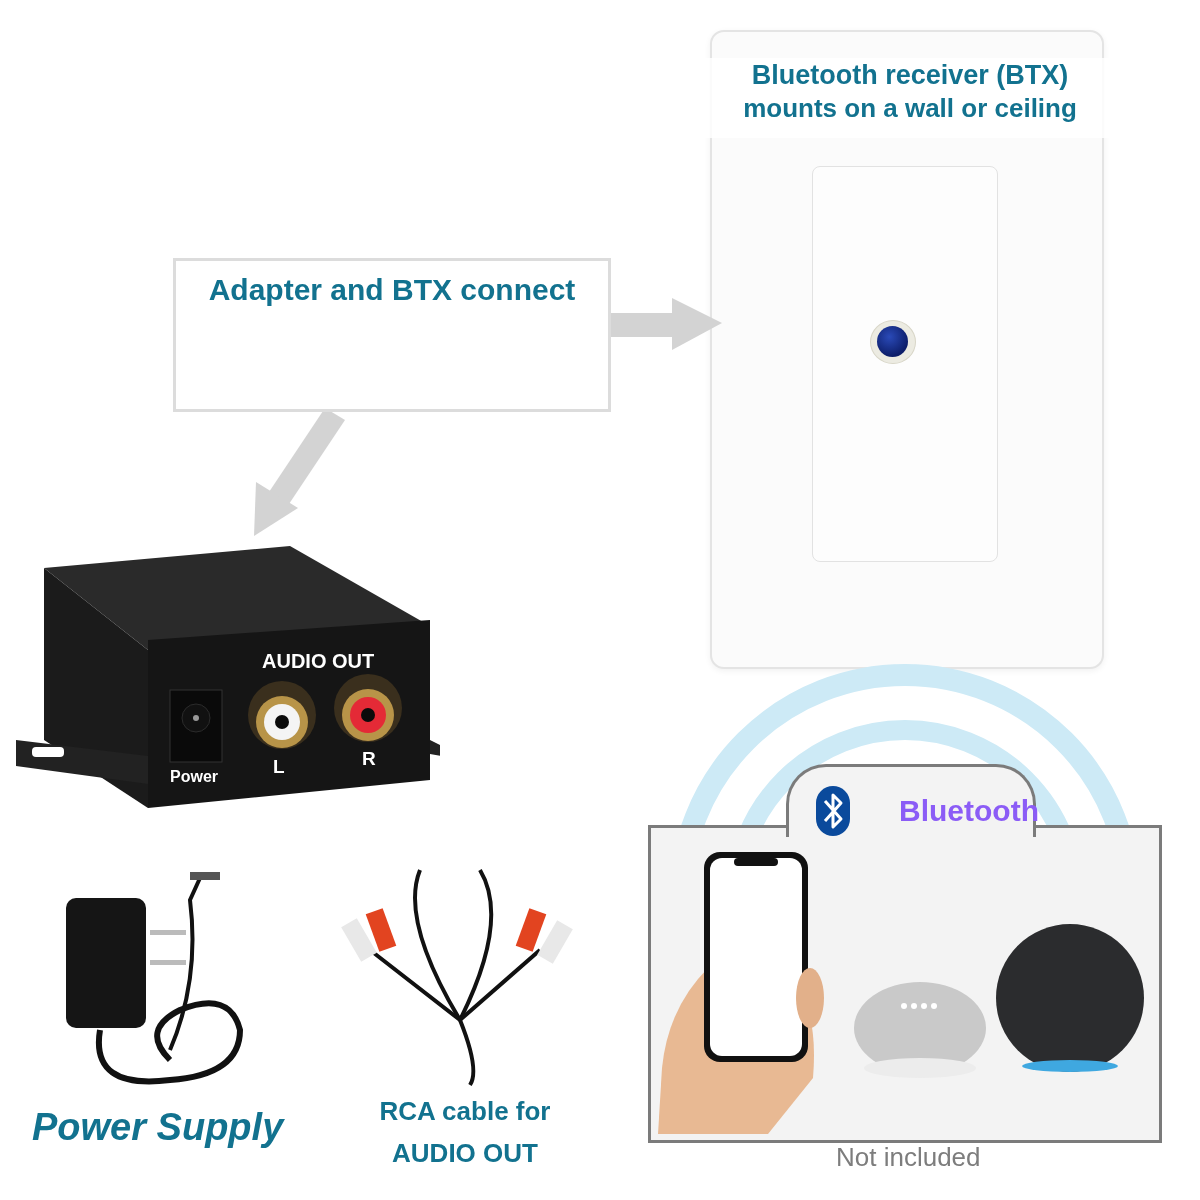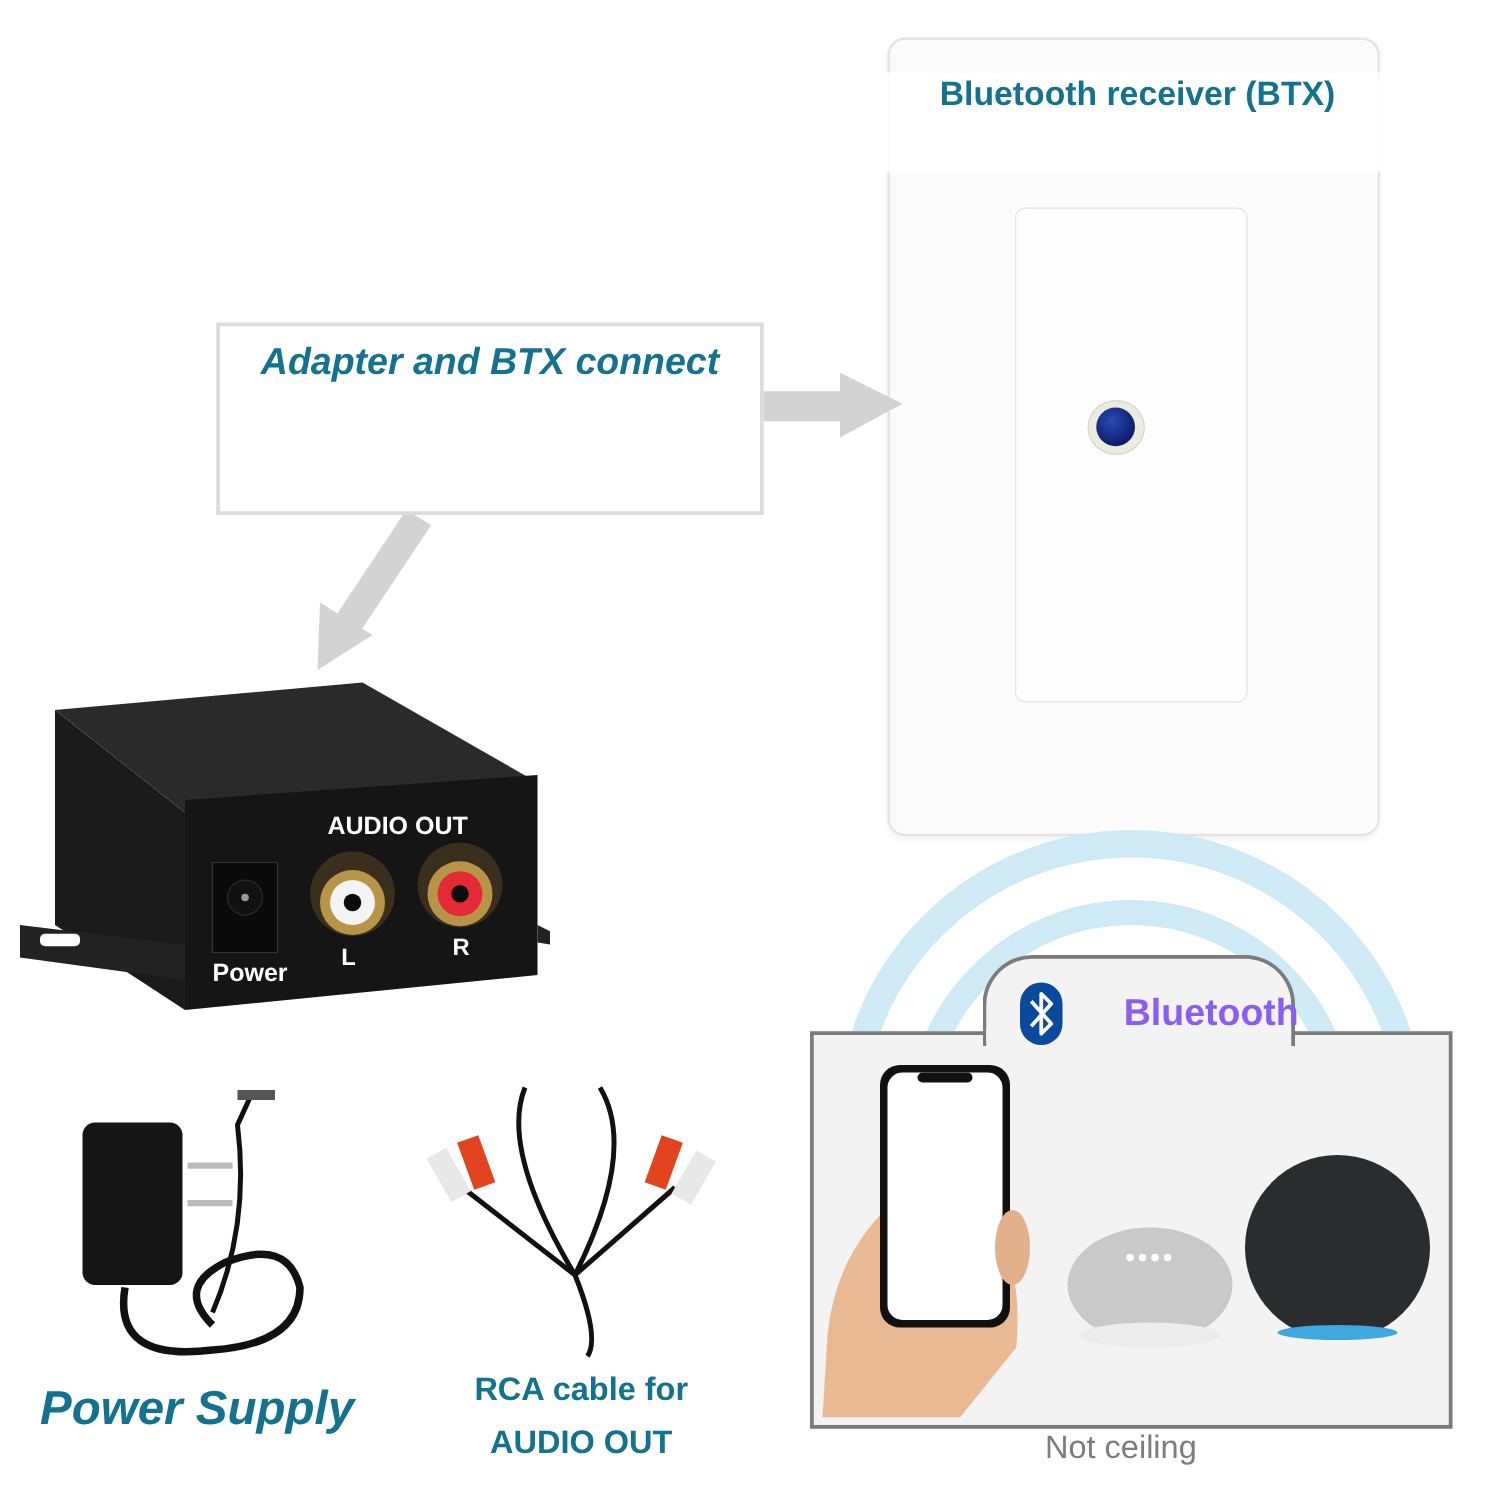--- a/index.html
+++ b/index.html
@@ -19,21 +19,21 @@
          background:radial-gradient(circle at 40% 35%, #2a4ab8, #0d1e6a 70%); }
   .title-band { left:680px; top:58px; width:460px; height:80px; background:rgba(255,255,255,0.85);
            text-align:center; }
   .title1 { font-size:27px; margin-top:2px; }
   .title2 { font-size:26px; margin-top:2px; }
 
   
   .callout { left:173px; top:258px; width:432px; height:148px; background:#fff;
              border:3px solid #dcdcdc; text-align:center; }
   .callout div { font-size:30px; line-height:42px; }
-  .callout .l1 { margin-top:8px;font-style:italic; }
+  .callout .l1 { margin-top:8px; }
 
   
   .arrow-svg { left:0; top:0; width:1200px; height:1200px; }
 
   
   .adapter-svg { left:10px; top:540px; width:430px; height:280px; }
 
   
   .waves { left:660px; top:600px; width:500px; height:300px; }
   .bt-box { left:648px; top:825px; width:508px; height:312px; background:#f3f3f3;
@@ -51,20 +51,21 @@
 </head>
 <body>
 
 <div class="abs plate"></div>
 <div class="abs plate-inner"></div>
 <div class="abs led-ring"></div>
 <div class="abs led"></div>
 
 <div class="abs title-band">
   <div class="title1 teal">Bluetooth receiver (BTX)</div>
+  <div class="title2 teal">mounts on a wall or ceiling</div>
 </div>
 
 <svg class="abs arrow-svg" viewBox="0 0 1200 1200">
   <g>
     <rect x="607" y="313" width="70" height="24" fill="#d3d3d3"></rect>
     <polygon points="672,298 722,323 672,350" fill="#d3d3d3"></polygon>
   </g>
   <g>
     <polygon points="325,408 345,420 285,510 265,498" fill="#d3d3d3"></polygon>
     <polygon points="254,536 256,482 298,508" fill="#d3d3d3"></polygon>
@@ -92,21 +93,21 @@
     <circle cx="272" cy="182" r="7" fill="#0b0b0b"></circle>
   </g>
   <g>
     <circle cx="358" cy="168" r="34" fill="#3a2f1d"></circle>
     <circle cx="358" cy="175" r="26" fill="#b89448"></circle>
     <circle cx="358" cy="175" r="18" fill="#e42a36"></circle>
     <circle cx="358" cy="175" r="7" fill="#0b0b0b"></circle>
   </g>
 </svg>
 <div class="abs" style="left:262px;top:650px;font-size:20px;font-weight:bold;color:#fff;">AUDIO OUT</div>
-<div class="abs" style="left:170px;top:768px;font-size:20px;font-weight:bold;color:#fff;">Power</div>
+<div class="abs" style="left:170px;top:768px;font-size:16px;font-weight:bold;color:#fff;">Power</div>
 <div class="abs" style="left:273px;top:756px;font-size:19px;font-weight:bold;color:#fff;">L</div>
 <div class="abs" style="left:362px;top:748px;font-size:19px;font-weight:bold;color:#fff;">R</div>
 
 <svg class="abs waves" viewBox="660 600 500 300">
   <path d="M 680 900 A 225 225 0 0 1 1130 900" fill="none" stroke="#cdeaf6" stroke-width="22"></path>
   <path d="M 735 900 A 170 170 0 0 1 1075 900" fill="none" stroke="#cdeaf6" stroke-width="20"></path>
   <path d="M 790 900 A 115 115 0 0 1 1020 900" fill="none" stroke="#cdeaf6" stroke-width="18"></path>
 </svg>
 
 <div class="abs bt-box"></div>
@@ -134,21 +135,21 @@
       <circle cx="266" cy="178" r="3" fill="#fff"></circle>
     <circle cx="276" cy="178" r="3" fill="#fff"></circle>
       <circle cx="286" cy="178" r="3" fill="#fff"></circle>
   </g>
   <g>
     <circle cx="422" cy="170" r="74" fill="#2b2c2e"></circle>
     <ellipse cx="422" cy="238" rx="48" ry="6" fill="#3fa8e0"></ellipse>
   </g>
 </svg>
 
-<div class="abs not-included">Not ceiling</div>
+<div class="abs not-included">Not included</div>
 
 <svg class="abs" style="left:30px;top:860px;width:270px;height:240px;" viewBox="0 0 270 240">
   <rect x="36" y="38" width="80" height="130" rx="10" fill="#151515"></rect>
   <rect x="120" y="70" width="36" height="5" fill="#bbb"></rect>
   <rect x="120" y="100" width="36" height="5" fill="#bbb"></rect>
   <path d="M 70 170 Q 60 230 140 220 Q 210 215 210 170 Q 200 130 150 150 Q 110 170 140 200" fill="none" stroke="#111" stroke-width="6"></path>
   <path d="M 140 190 Q 170 120 160 40 L 170 18" fill="none" stroke="#111" stroke-width="4"></path>
   <rect x="160" y="12" width="30" height="8" fill="#555"></rect>
 </svg>
 <div class="abs label-ps teal">Power Supply</div>

